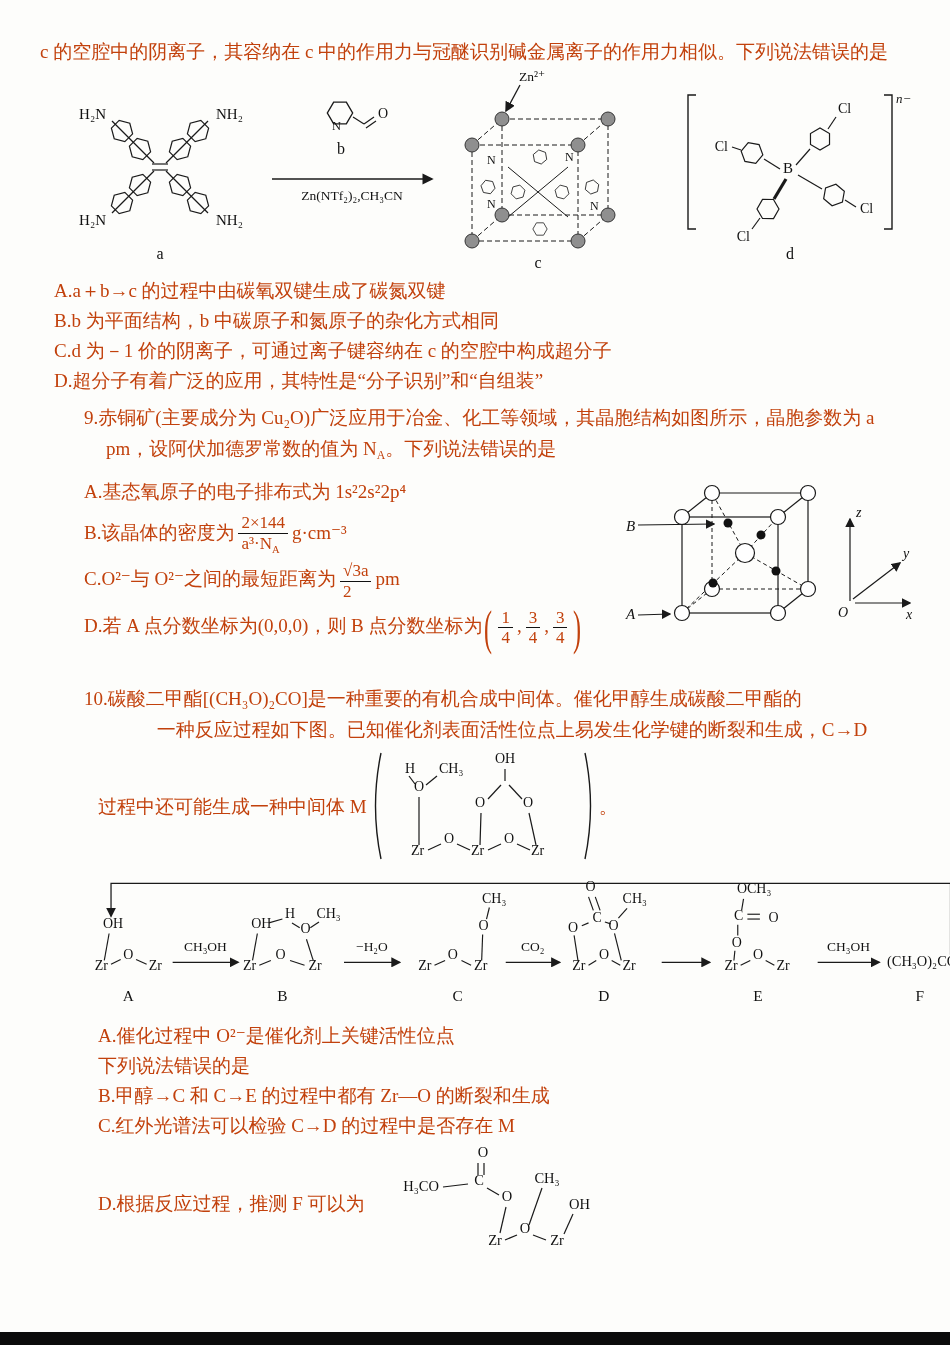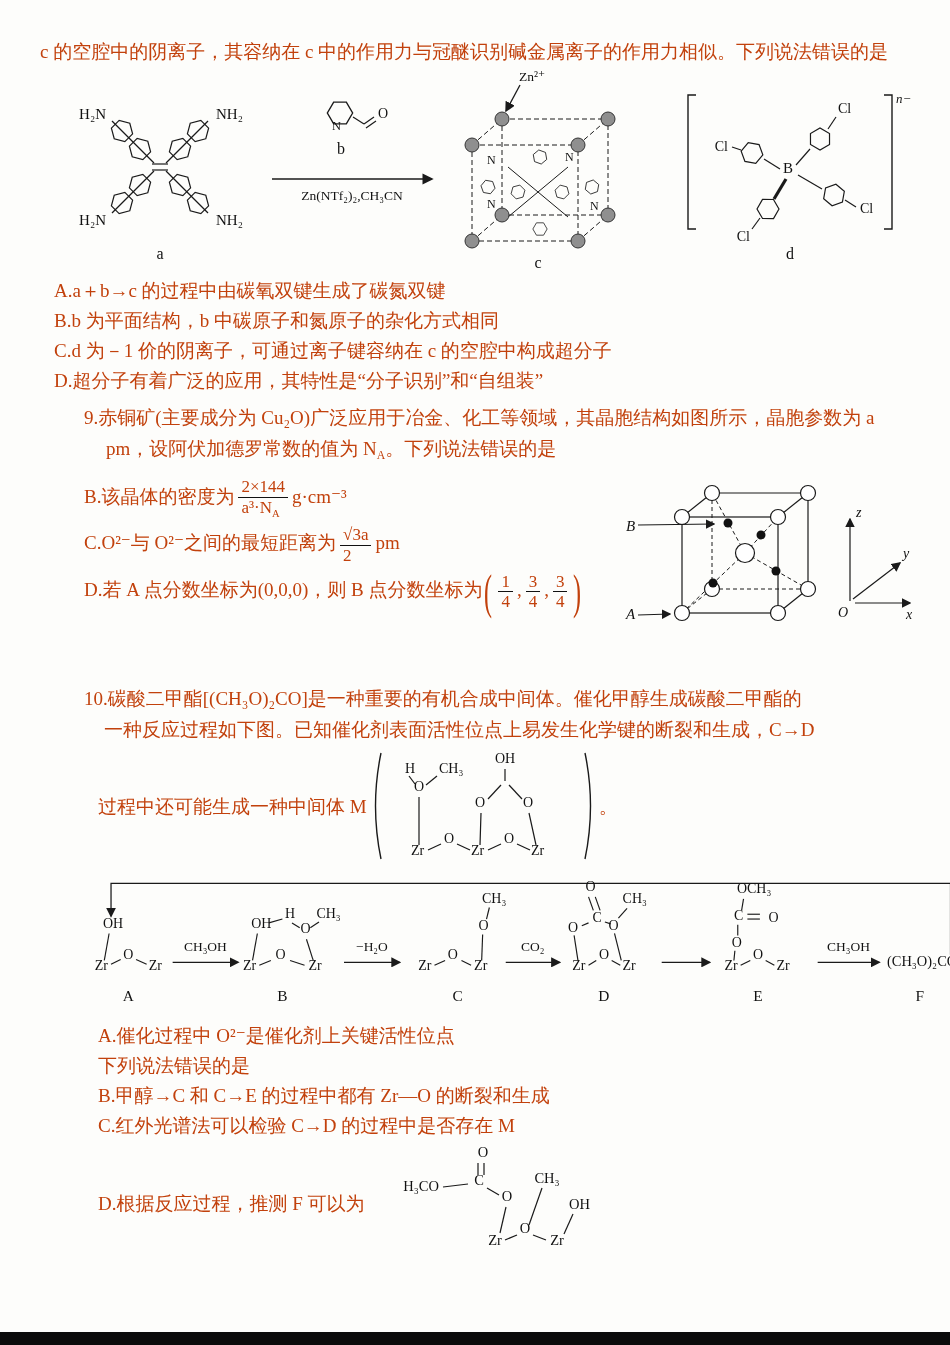--- a/index.html
+++ b/index.html
@@ -3,21 +3,21 @@
 <meta charset="utf-8">
 <style>
   * { margin:0; padding:0; box-sizing:border-box; }
   body { background:#d8d8d8; }
   .page { width:950px; height:1345px; background:#fdfdfb; color:#c2410c;
           font-family:"Liberation Serif","DejaVu Serif",serif;
           position:relative; overflow:hidden; padding:36px 30px 0 40px; }
   .para { font-size:19px; line-height:31px; }
   .opt  { font-size:19px; line-height:30px; margin-left:14px; }
   .hang9  { padding-left:22px; text-indent:-22px; }
-  .indent { margin-left:20px; }
+  .indent { margin-left:20px;text-align:center; }
   .flexrow { display:flex; align-items:center; }
   svg text { font-family:"Liberation Serif","DejaVu Serif",serif; fill:#111; }
   .frac { display:inline-block; text-align:left; vertical-align:middle;
           margin:0 4px; font-size:17px; line-height:1.15; }
   .frac .num { display:block; padding:0 3px; }
   .frac .den { display:block; border-top:1.3px solid #111; padding:0 3px; }
   .sb { font-size:0.62em; vertical-align:-0.35em; }
   .bp { display:inline-block; transform:scale(0.8,1.6); font-size:30px;
         vertical-align:middle; font-weight:300; padding:0 1px; }
   .q9-body { position:relative; min-height:200px; }
@@ -158,20 +158,21 @@
     <p class="opt">C.d 为－1 价的阴离子，可通过离子键容纳在 c 的空腔中构成超分子</p>
     <p class="opt">D.超分子有着广泛的应用，其特性是“分子识别”和“自组装”</p>
   </div>
 
   
   <section>
     <p class="para hang9"><span>9.赤铜矿(主要成分为 Cu₂O)广泛应用于冶金、化工等领域，其晶胞结构如图所示，晶胞参数为 a pm，设阿伏加德罗常数的值为 N</span><span class="sb">A</span><span>。下列说法错误的是</span></p>
 
     <div class="q9-body">
       <div class="q9-opts">
+        <p class="opt optline">A.基态氧原子的电子排布式为 1s²2s²2p⁴</p>
         <p class="opt optline">
           <span>B.该晶体的密度为</span><span class="frac"><span class="num">2×144</span><span class="den"><span>a³·N</span><span class="sb">A</span></span></span><span>g·cm⁻³</span>
         </p>
         <p class="opt optline">
           <span>C.O²⁻与 O²⁻之间的最短距离为</span><span class="frac"><span class="num">√3a</span><span class="den">2</span></span><span>pm</span>
         </p>
         <p class="opt optline">
           <span>D.若 A 点分数坐标为(0,0,0)，则 B 点分数坐标为</span><span class="bp">(</span><span class="frac"><span class="num">1</span><span class="den">4</span></span><span>,</span><span class="frac"><span class="num">3</span><span class="den">4</span></span><span>,</span><span class="frac"><span class="num">3</span><span class="den">4</span></span><span class="bp">)</span>
         </p>
       </div>

